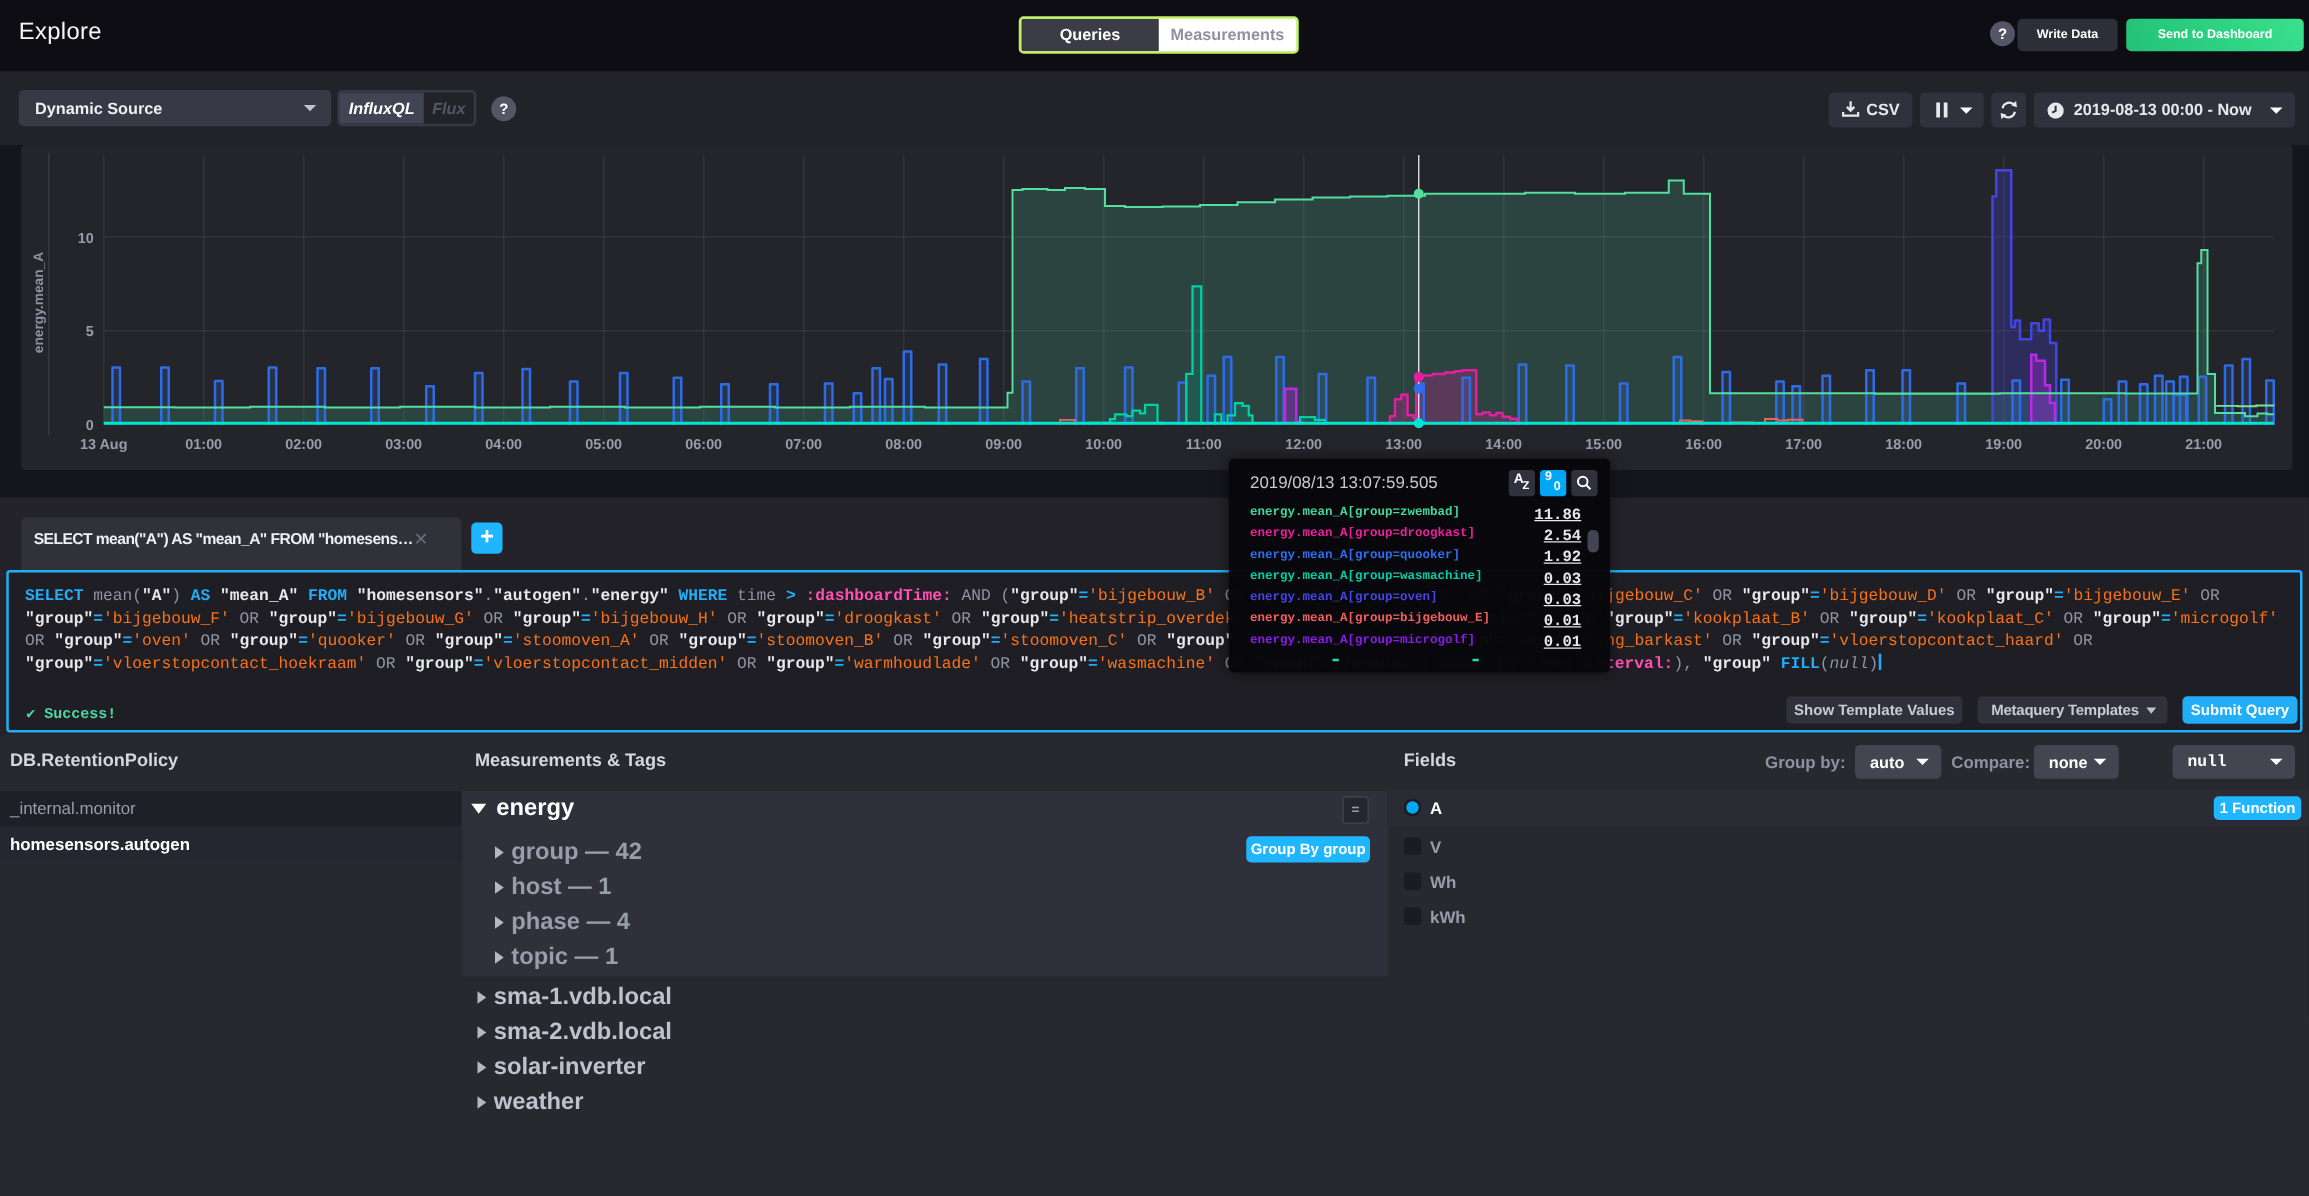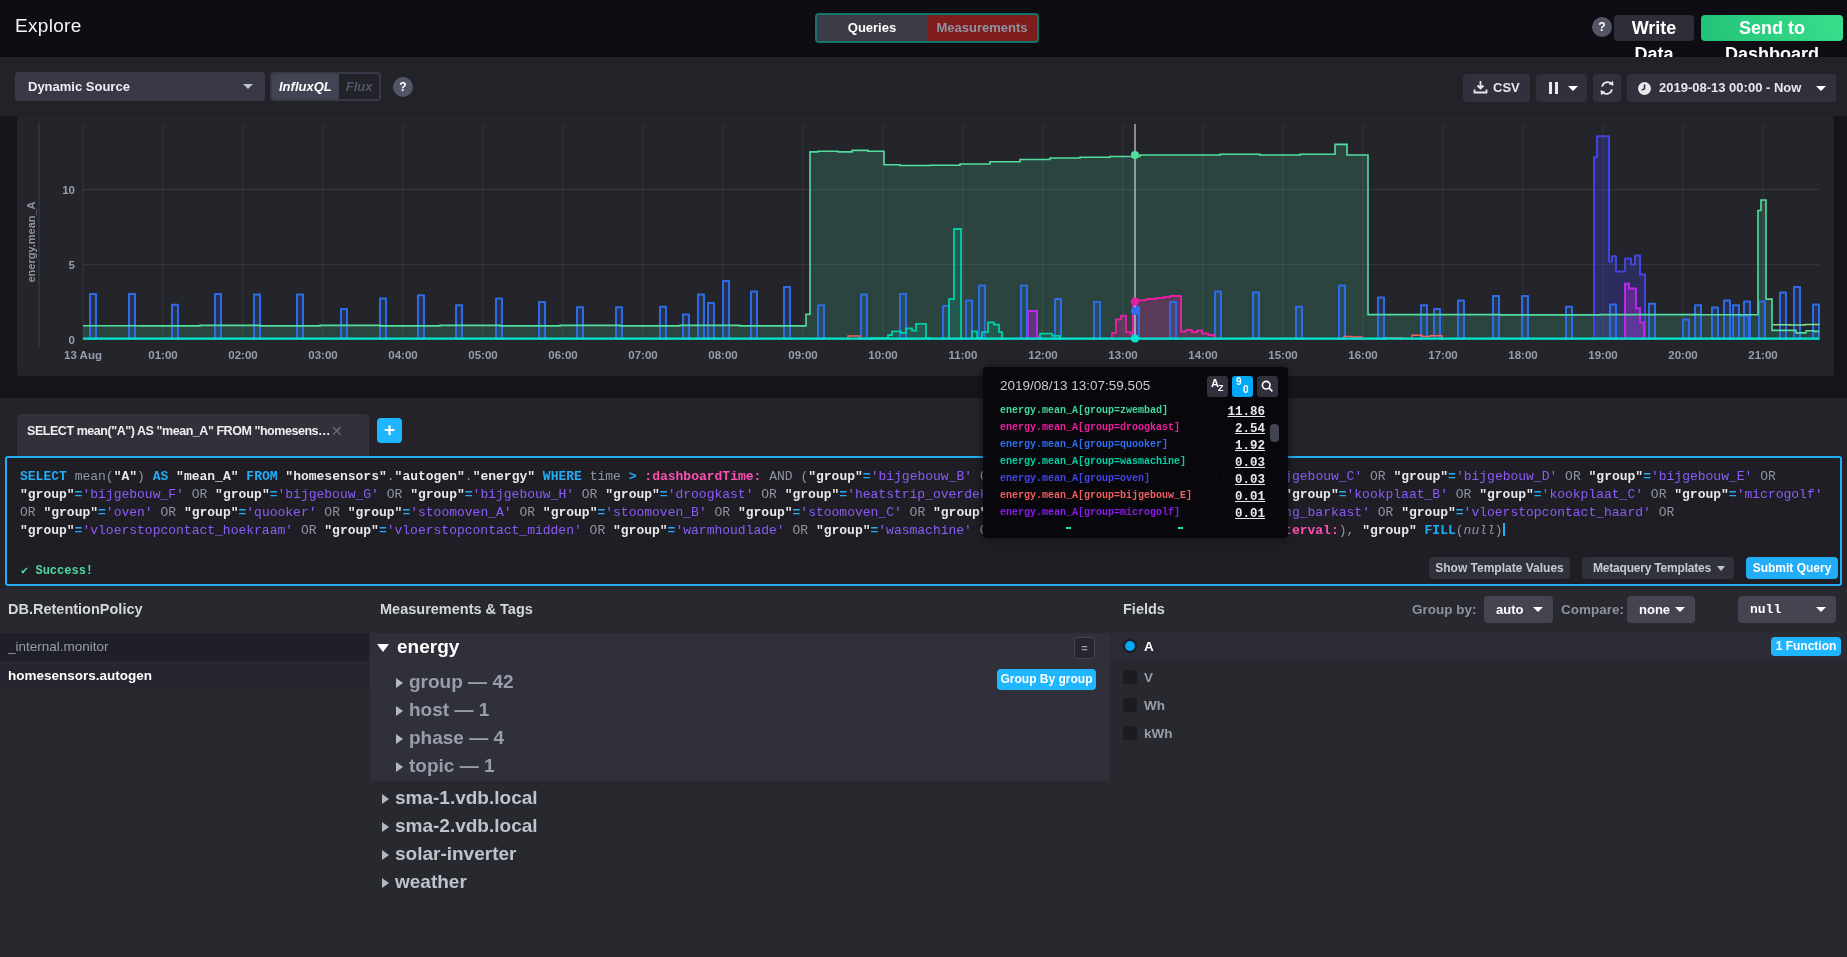--- a/index.html
+++ b/index.html
@@ -1,24 +1,24 @@
 <!DOCTYPE html>
 <html><head><meta charset="utf-8"><title>Explore</title><style>
 * { margin:0; padding:0; box-sizing:border-box; }
 html,body { width:1847px; height:957px; background:#15151c; font-family:"Liberation Sans",sans-serif; overflow:hidden; }
 b { font-weight:bold; }
 .caret { display:inline-block; width:0; height:0; border-left:5px solid transparent; border-right:5px solid transparent; border-top:5px solid #bec2cc; }
 
 #hdr { position:absolute; left:0; top:0; width:1847px; height:57px; background:#0e0d14;padding-left:13px; }
 #hdr h1 { position:absolute; left:15px; top:15px; font-size:19px; font-weight:400; color:#f6f6f8; letter-spacing:.3px; }
-#tabs { position:absolute; left:815px; top:13px; height:30px; box-sizing:border-box; display:flex; border-radius:4px; overflow:hidden; background:#7f1d1d; border:2px solid #0f766e; }
+#tabs { position:absolute; left:815px; top:13px; height:30px; box-sizing:border-box; display:flex; border-radius:4px; overflow:hidden; background:#ffffff; border:2px solid #bef264; }
 #tabs .tab { height:26px; line-height:26px; width:110px; text-align:center; font-size:13px; font-weight:bold; color:#8e91a1; }
 #tabs .tab.on { background:#3c3c46; color:#fff; }
 .helpc { position:absolute; width:20px; height:20px; border-radius:50%; background:#545667; color:#fff; font-size:12px; font-weight:bold; text-align:center; line-height:20px; }
-.btn { position:absolute; height:26px; line-height:26px; border-radius:4px; font-size:18px; font-weight:bold; color:#fff; text-align:center; }
+.btn { position:absolute; height:26px; line-height:26px; border-radius:4px; font-size:10px; font-weight:bold; color:#fff; text-align:center; }
 #wdata { left:1614px; top:15px; width:80px; background:#2e2e38; }
 #send { left:1701px; top:15px; width:142px; background:linear-gradient(65deg,#22c277,#38e08c); }
 
 #tb { position:absolute; left:0; top:57px; width:1847px; height:59px; background:#222229; }
 #dsrc { position:absolute; left:15px; top:15px; width:250px; height:29px; background:#383846; border-radius:4px; }
 #dsrc span { position:absolute; left:13px; top:7px; font-size:13px; font-weight:bold; color:#eeeff2; }
 #dsrc .caret { position:absolute; right:12px; top:12px; }
 #lang { position:absolute; left:270px; top:15px; height:29px; display:flex; border:2px solid #383846; border-radius:4px; overflow:hidden; }
 #lang div { height:100%; line-height:25px; padding:0 7px; font-size:13px; font-weight:bold; font-style:italic; }
 #lang .on { background:#434453; color:#fff; }
@@ -31,21 +31,21 @@
 
 #qsec { position:absolute; left:0; top:398px; width:1847px; height:190px; background:#232329; }
 #qtab { position:absolute; left:17px; top:16px; width:352px; height:42px; background:#31313a; border-radius:4px 4px 0 0; }
 #qtab span { position:absolute; left:10px; top:10px; font-size:12.5px; letter-spacing:-0.45px; font-weight:bold; color:#eeeff2; white-space:nowrap; }
 #qtab .x { position:absolute; left:314px; top:9px; color:#6b6e7c; font-size:14px; font-weight:normal; }
 #plus { position:absolute; left:377px; top:20px; width:25px; height:25px; background:#1fb6ff; border-radius:4px; color:#fff; font-size:19px; font-weight:bold; text-align:center; line-height:24px; }
 #editor { position:absolute; left:5px; top:58px; width:1837px; height:130px; background:#1e1e24; border:2px solid #22adf6; border-radius:3px; }
 #qtext { position:absolute; left:13px; top:10px; width:1806px; font:13px "Liberation Mono",monospace; color:#8e94a0; line-height:18px; white-space:nowrap; overflow:hidden; }
 #qtext .kw { color:#22adf6; }
 #qtext .w { color:#e7e8eb; }
-#qtext .s { color:#8b5cf6; }
+#qtext .s { color:#f97316; }
 #qtext .o { color:#8e94a0; }
 #qtext .tpl { color:#ff4fb3; }
 #qtext .cur { display:inline-block; width:2px; height:13px; background:#22adf6; vertical-align:-2px; }
 #succ { position:absolute; left:14px; top:105px; font:bold 12px "Liberation Mono",monospace; color:#4ed8a0; }
 .qbtn { position:absolute; top:159px; height:22px; line-height:22px; border-radius:4px; background:#31313c; color:#c6cad3; font-size:12px; font-weight:bold; text-align:center; }
 
 #bot { position:absolute; left:0; top:588px; width:1847px; height:369px; background:#28282f; }
 .colhdr { position:absolute; top:13px; font-size:14.5px; font-weight:bold; color:#d4d7dd; }
 .dbrow { position:absolute; left:0; width:369px; height:28px; line-height:28px; font-size:13.5px; padding-left:8px; }
 .mrow { position:absolute; font-size:19px; font-weight:bold; height:28px; line-height:28px; }

